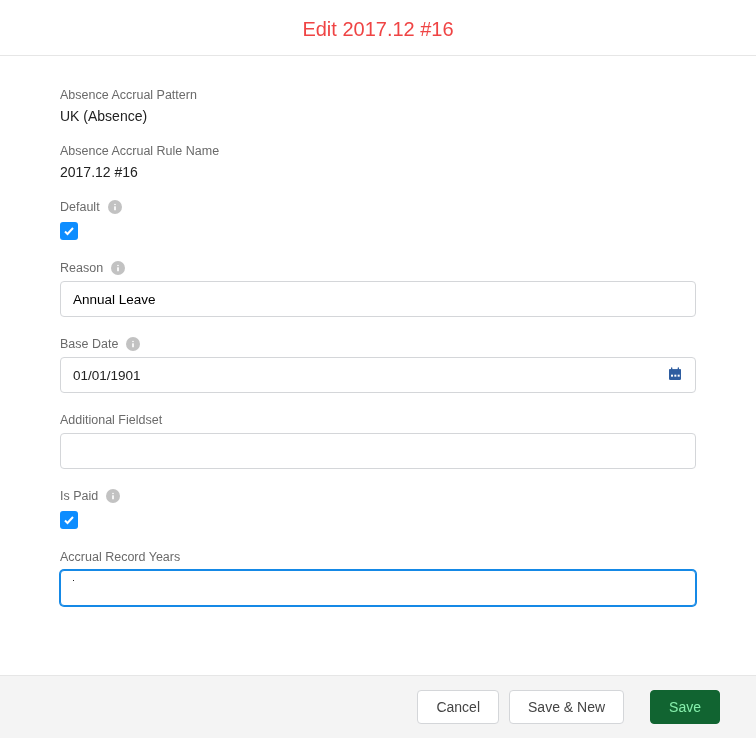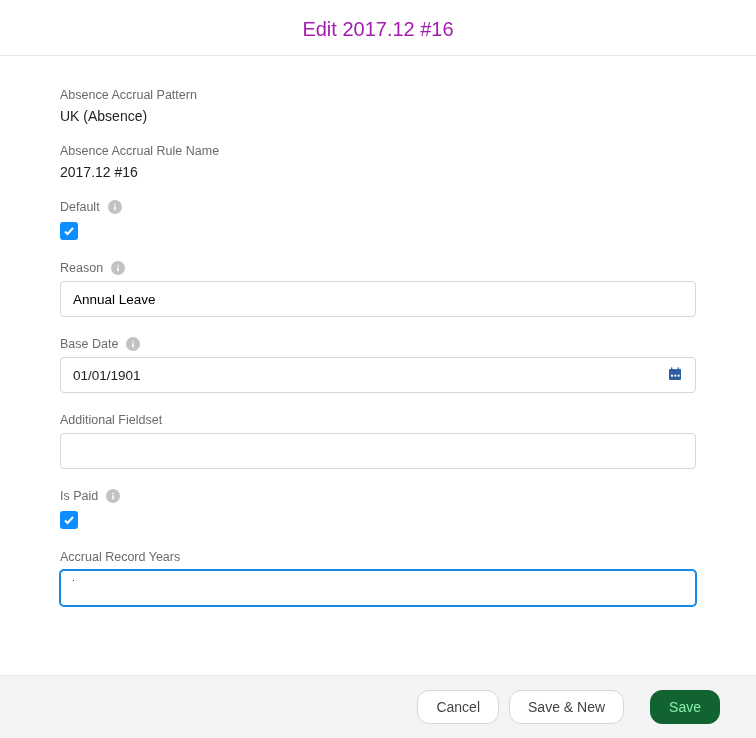--- a/index.html
+++ b/index.html
@@ -12,21 +12,21 @@
     position: relative;
   }
   .header {
     text-align: center;
     padding: 18px 0 14px 0;
     border-bottom: 1px solid #e6e6e6;
   }
   .header h1 {
     font-size: 20px;
     font-weight: 400;
-    color: #a21caf;
+    color: #ef4444;
   }
   .scroll-area {
     height: 622px;
     overflow-y: scroll;
     padding: 0 0 0 0;
   }
   .scroll-area::-webkit-scrollbar { width: 13px; }
   .scroll-area::-webkit-scrollbar-track { background: #f4f4f4; }
   .scroll-area::-webkit-scrollbar-thumb { background: #c1c1c1; border-radius: 0; }
   .scroll-area::-webkit-scrollbar-button {
@@ -99,21 +99,21 @@
     padding: 14px 36px;
     display: flex;
     justify-content: flex-end;
     gap: 10px;
     position: absolute;
     bottom: 0; left: 0; right: 0;
   }
   .btn {
     height: 34px;
     padding: 0 18px;
-    border-radius: 12px;
+    border-radius: 4px;
     font-size: 14px;
     cursor: pointer;
     display: inline-flex;
     align-items: center;
     border: 1px solid #d4d6d9;
     background: #fff;
     color: #444;
   }
   .btn.primary {
     background: #116431;

